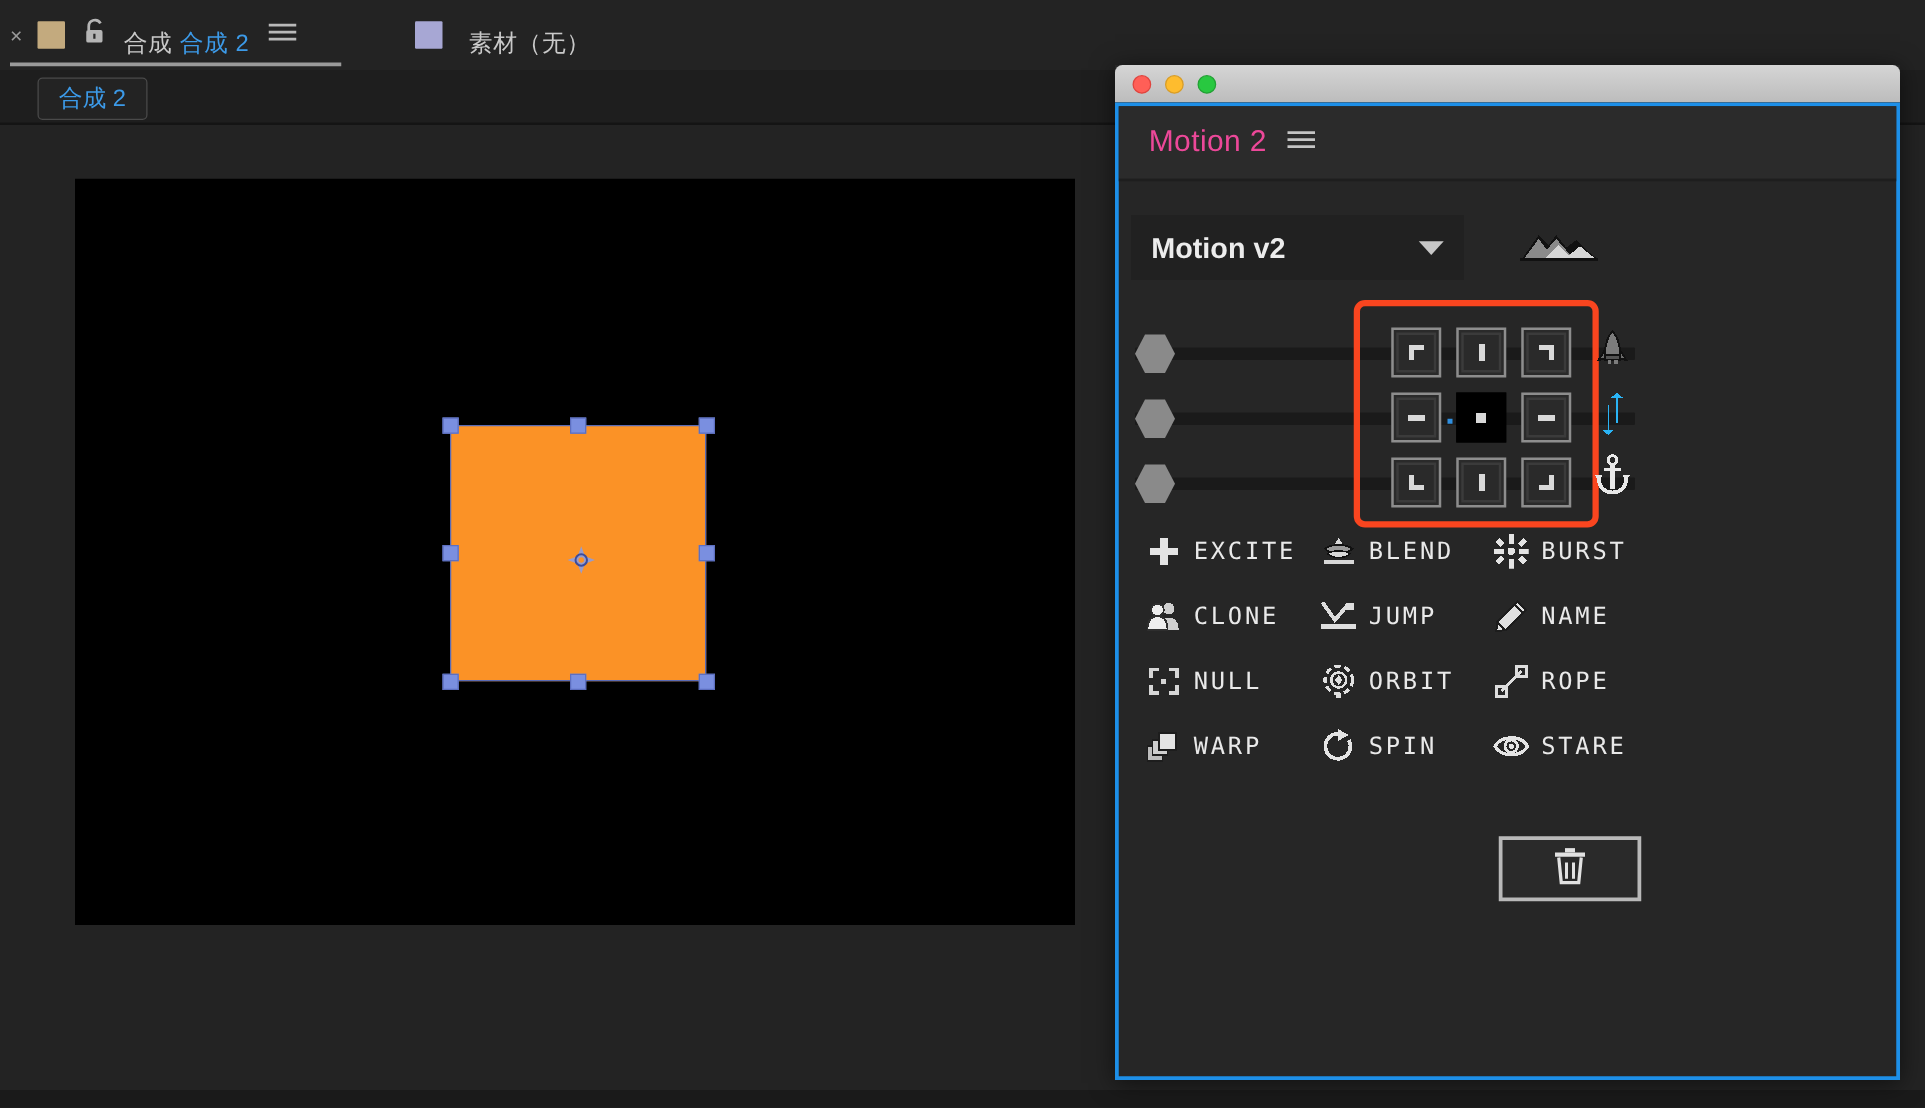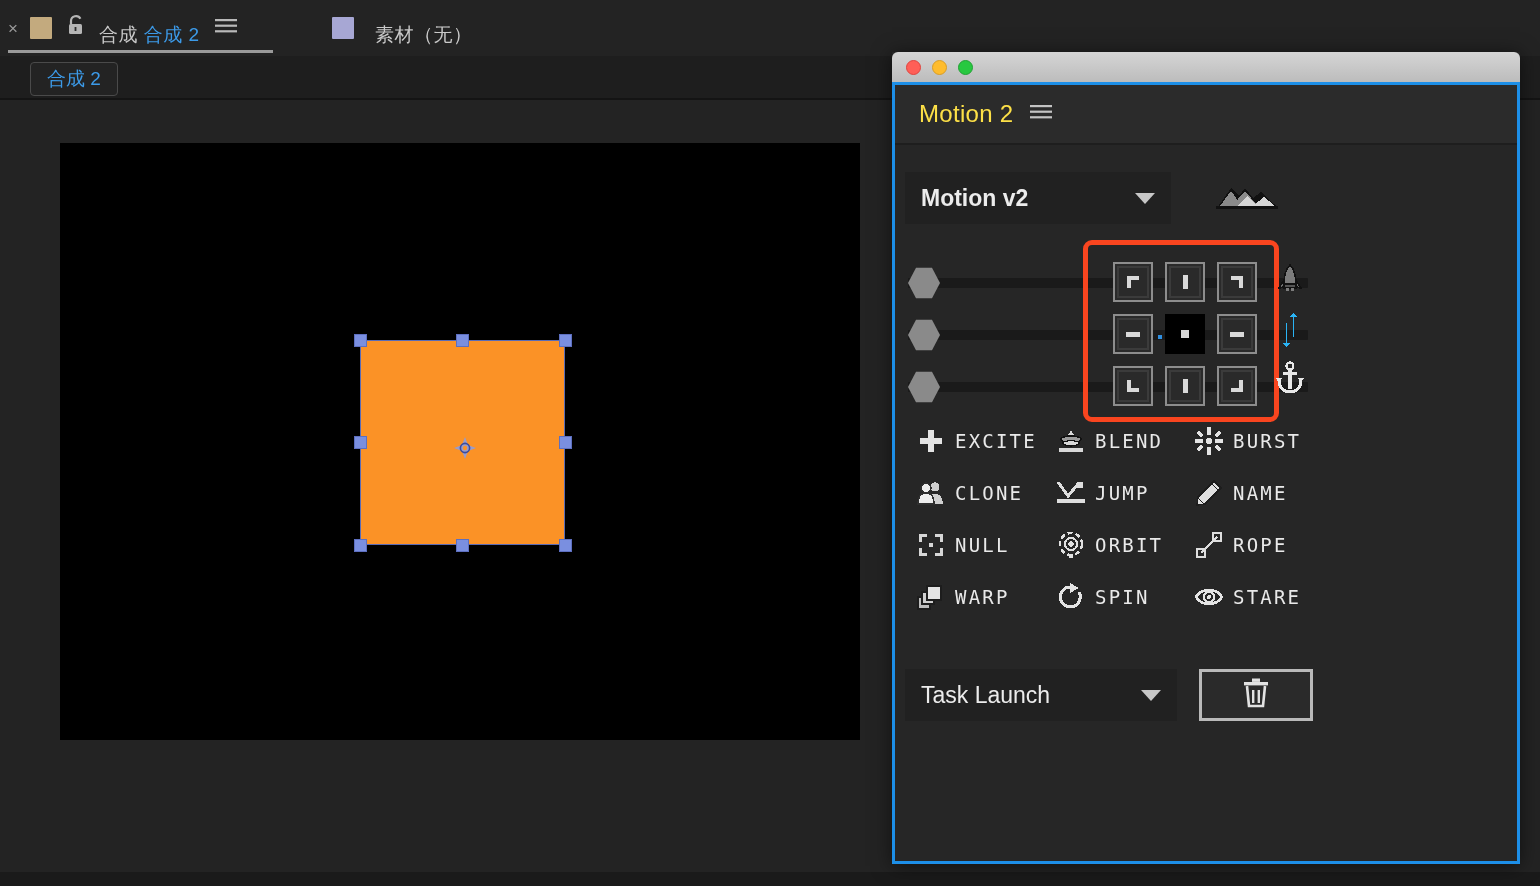--- a/index.html
+++ b/index.html
@@ -59,21 +59,21 @@
     display:flex;align-items:center;padding-left:14px;box-sizing:border-box;}
   .lamp{width:15px;height:15px;border-radius:50%;margin-right:11px;}
   .lamp.red{background:#ff5f57;border:1px solid #e0443e;box-sizing:border-box;}
   .lamp.yellow{background:#febc2e;border:1px solid #d89d27;box-sizing:border-box;}
   .lamp.green{background:#28c840;border:1px solid #22a134;box-sizing:border-box;}
   #mw-body{position:absolute;left:0;top:30px;width:628px;height:782px;
     background:#262626;border:3px solid #1d8fe8;box-sizing:border-box;}
 
   #mw-header{position:absolute;left:0;top:0;width:622px;height:58px;background:#2b2b2b;
     display:flex;align-items:center;padding-left:24px;box-sizing:border-box;}
-  #mw-title{font-size:24px;color:#fde047;letter-spacing:.3px;}
+  #mw-title{font-size:24px;color:#ec4899;letter-spacing:.3px;}
   #mw-burger{margin-left:16px;display:block;}
   #mw-header-rule{position:absolute;left:0;top:58px;width:622px;height:2px;background:#1e1e1e;}
 
   
   #preset-row{position:absolute;left:10px;top:87px;width:600px;height:52px;}
   #preset-select{position:absolute;left:0;top:0;width:266px;height:52px;background:#212121;
     display:flex;align-items:center;justify-content:space-between;padding:0 16px;box-sizing:border-box;font-weight:bold;}
   #preset-select .v{font-size:23px;color:#ececec;}
   #mountain-icon{position:absolute;left:306px;top:6px;}
 
@@ -499,24 +499,20 @@
             <circle cx="15" cy="11" r="5" fill="none" stroke="#e4e4e4" stroke-width="2.2"></circle>
             <circle cx="15" cy="11" r="2" fill="#e4e4e4"></circle>
             </svg>
         </span>
         <span class="tlabel">STARE</span>
       </div>
 
     </div>
 
     <div id="task-row">
-      <div id="task-select">
-        <span class="v">Task Launch</span>
-        <span class="caret"></span>
-      </div>
       <div id="trash-btn">
         <span>
           <svg width="30" height="32" viewBox="0 0 30 32">
             <rect x="3" y="5" width="24" height="3.4" fill="#e2e2e2"></rect>
             <rect x="11" y="1.5" width="8" height="3.4" fill="#e2e2e2"></rect>
             <path d="M6 9 L8 29 H22 L24 9" fill="none" stroke="#e2e2e2" stroke-width="2.6"></path>
             <rect x="11" y="13" width="2.4" height="13" fill="#e2e2e2"></rect>
             <rect x="16.6" y="13" width="2.4" height="13" fill="#e2e2e2"></rect>
           </svg>
         </span>

